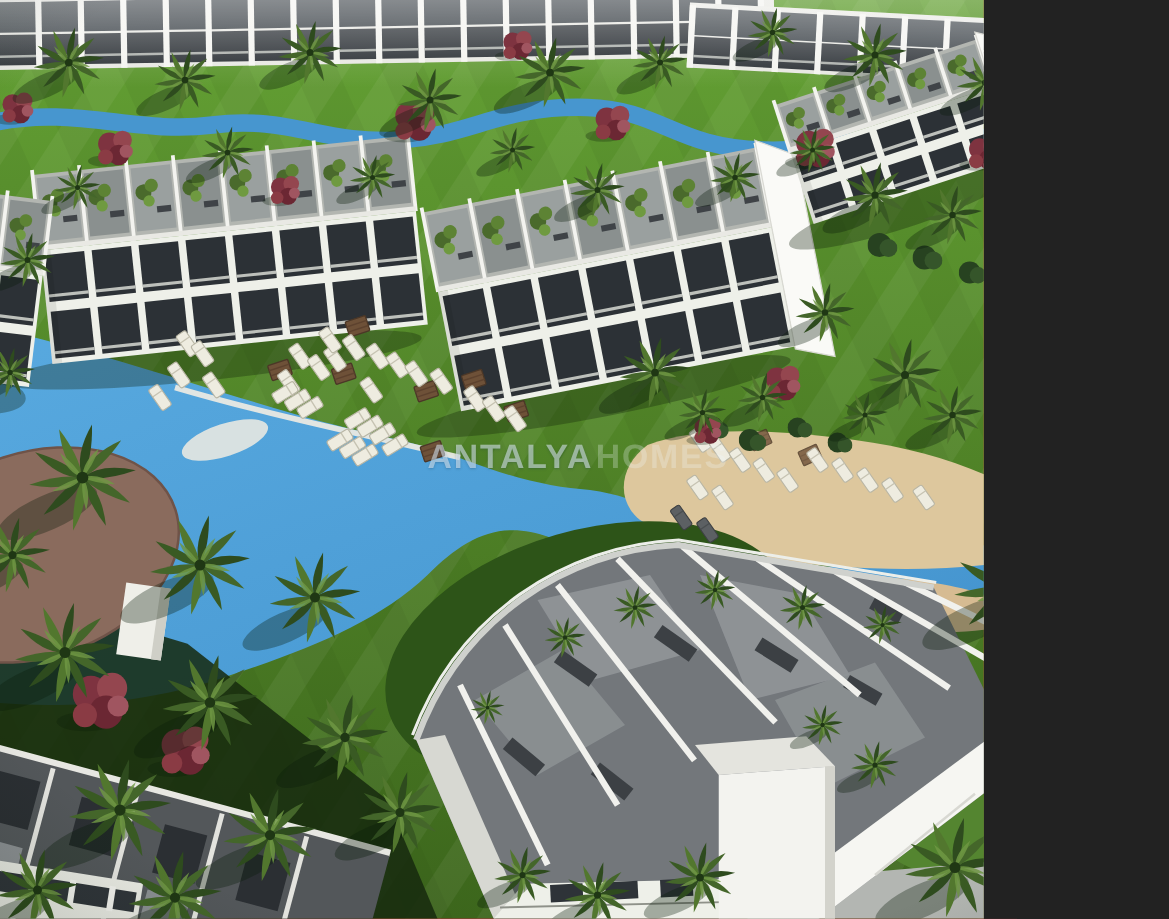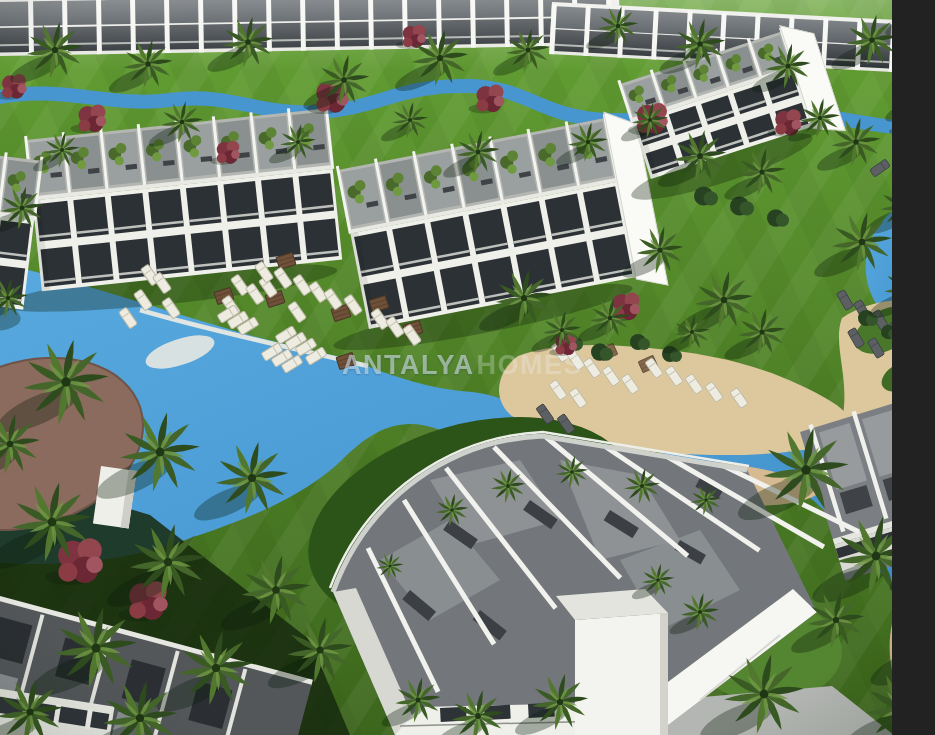--- a/index.html
+++ b/index.html
@@ -1,17 +1,17 @@
 <!DOCTYPE html>
 <html><head>
 <meta charset="utf-8">
 <style>
   html,body{margin:0;padding:0;background:#222;}
   .scene{
-    position:relative;width:892px;height:735px;overflow:hidden;
+    position:relative;width:787px;height:735px;overflow:hidden;
     background:#ef4444;font-family:"Liberation Sans",sans-serif;
   }
   .scene svg{position:absolute;left:0;top:0;width:935px;height:735px;display:block;}
   .watermark{
     position:absolute;left:342px;top:350px;z-index:10;
     font-family:"Liberation Sans",sans-serif;font-weight:700;font-size:27px;
     letter-spacing:1.5px;white-space:nowrap;user-select:none;pointer-events:none;
   }
   .wm-bold{color:rgba(225,237,246,0.55);text-shadow:0 1px 2px rgba(20,50,80,0.25);}
   .wm-light{color:rgba(240,246,251,0.27);margin-left:2px;}

